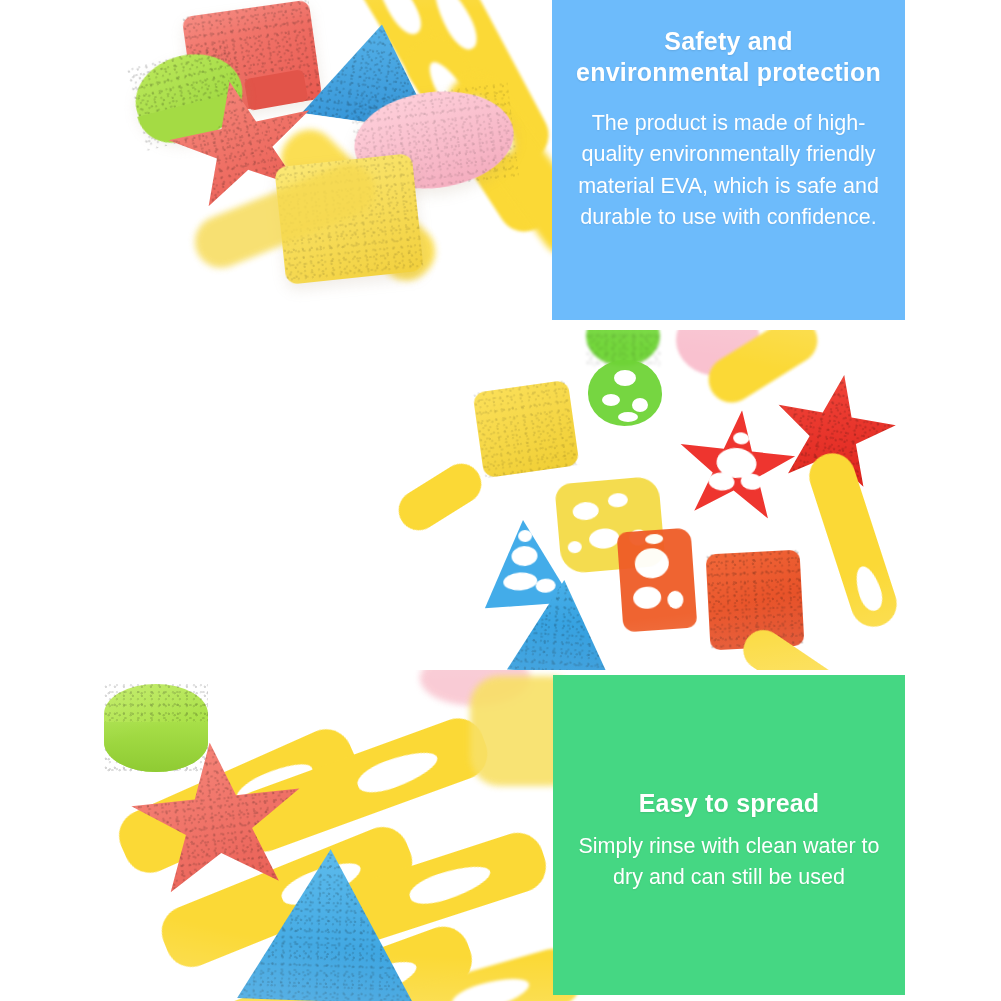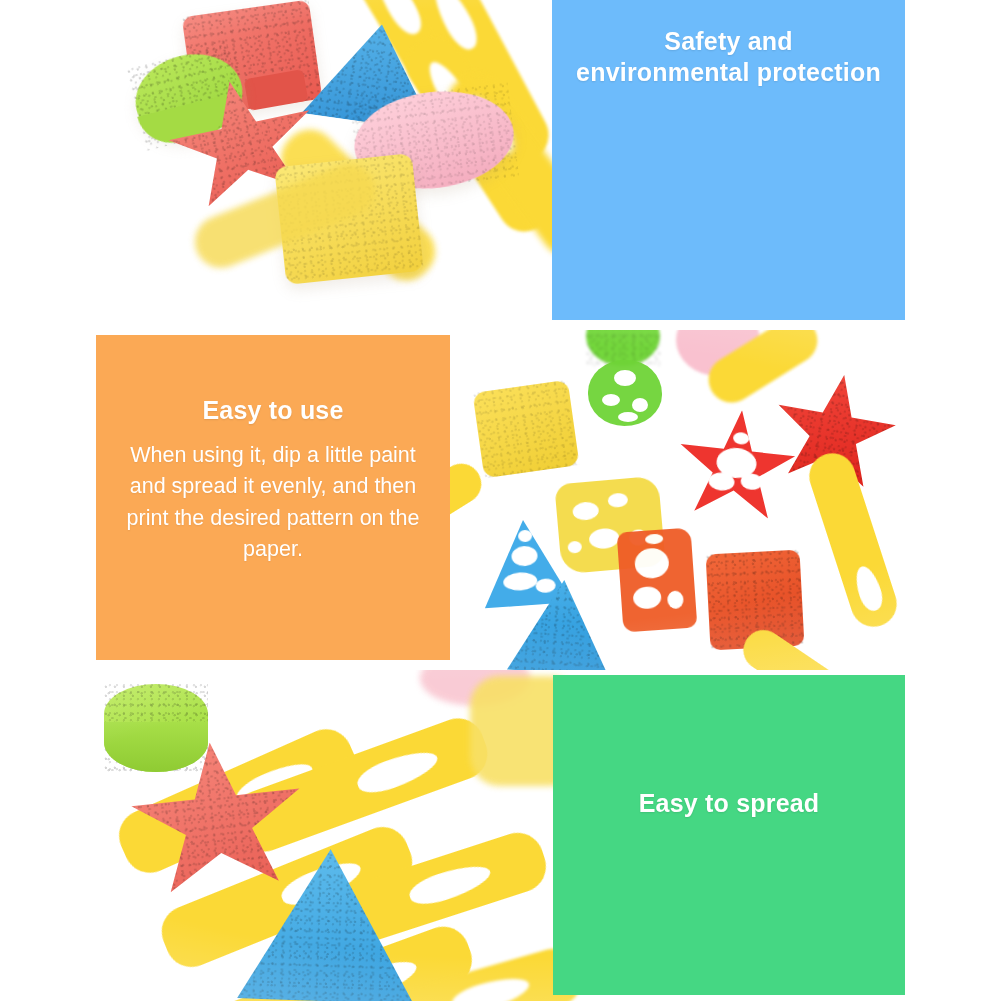--- a/index.html
+++ b/index.html
@@ -223,24 +223,22 @@
       <div class="tex"></div>
     </div>
 
     <div class="sp tri blurA" style="left:236px;top:176px;width:184px;height:160px;background:linear-gradient(170deg,#63BFEE,#2E9BDC);transform:rotate(2deg);">
       <div class="tex"></div>
     </div>
   </div>
 
   <div class="panel" id="panel-blue" style="background: rgb(109, 187, 251); color: rgb(255, 255, 255);">
     <h2>Safety and environmental protection</h2>
-  </div>
-
-  <div class="panel" id="panel-orange" style="background: rgb(251, 169, 85); color: rgb(255, 255, 255);">
-    <h2>Easy to use</h2>
-    <p>When using it, dip a little paint and spread it evenly, and then print the desired pattern on the paper.</p>
-  </div>
+    <p>The product is made of high-quality environmentally friendly material EVA, which is safe and durable to use with confidence.</p>
+  </div>
+
 
   <div class="panel" id="panel-green" style="background: rgb(69, 215, 131); color: rgb(255, 255, 255);">
     <h2>Easy to spread</h2>
+    <p>Simply rinse with clean water to dry and can still be used</p>
   </div>
 
 </div>
 
 </body></html>

